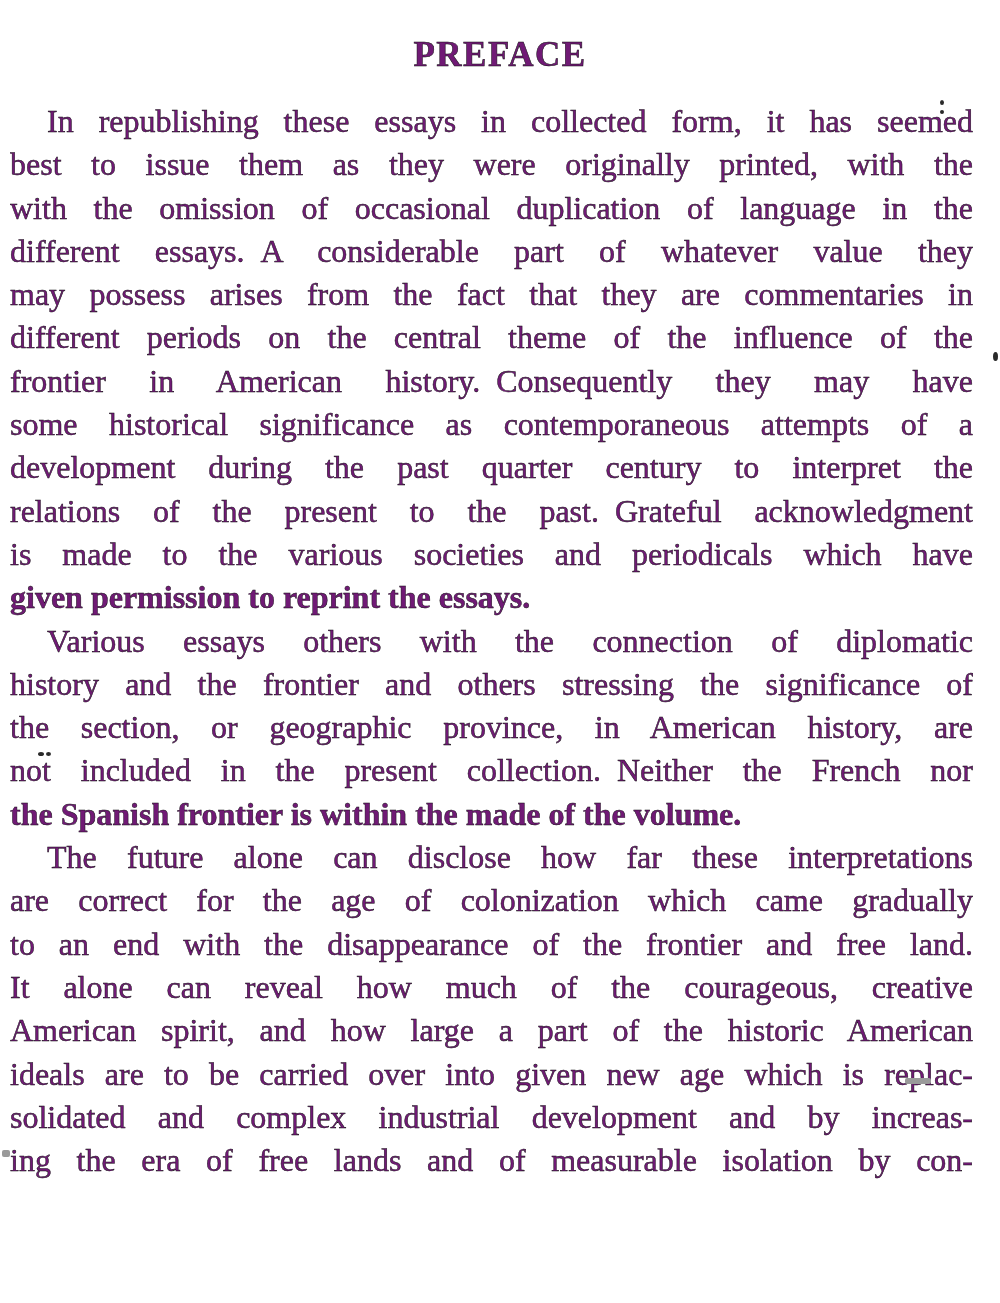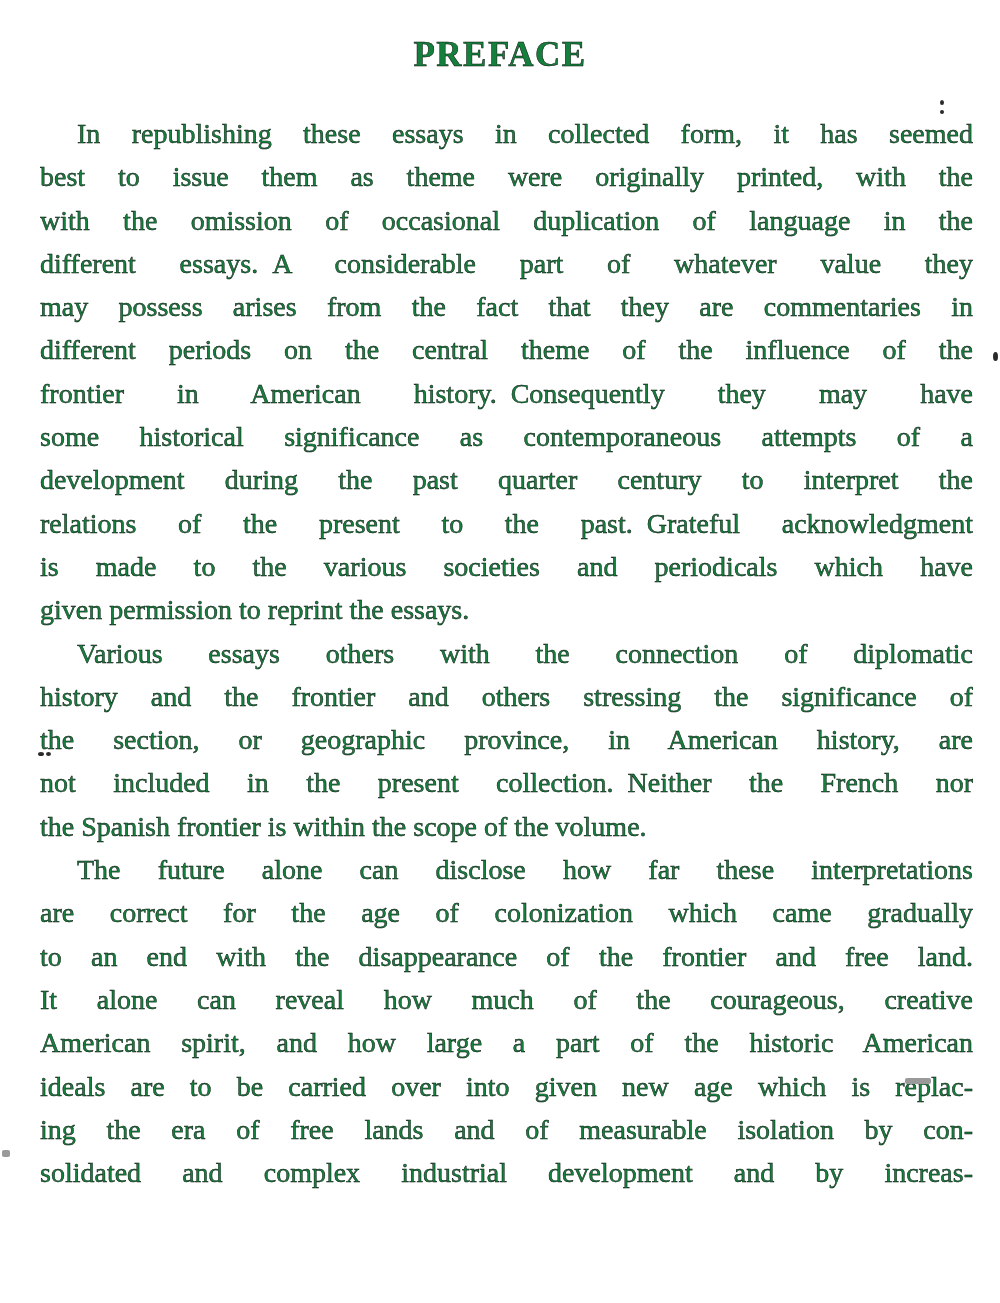--- a/index.html
+++ b/index.html
@@ -7,96 +7,97 @@
     padding: 0;
     background: #ffffff;
   }
   .page {
     position: relative;
     width: 1000px;
     height: 1303px;
     background: #ffffff;
     overflow: hidden;
     font-family: "Liberation Serif", serif;
-    color: #15803d;
+    color: #701a75;
   }
   .title {
     margin: 0;
     padding-top: 37px;
     font-size: 35px;
     font-weight: bold;
     letter-spacing: 1.5px;
     text-align: center;
     line-height: 1;
     -webkit-text-stroke: 0.5px #0d0d0d;
   }
   .text-block {
-    margin-top: 40px;
-    padding: 0 27px 0 40px;
-    font-size: 28px;
+    margin-top: 28px;
+    padding: 0 27px 0 10px;
+    font-size: 32px;
     line-height: 43.3px;
     -webkit-text-stroke: 0.45px #0d0d0d;
   }
   .paragraph {
     margin: 0;
   }
   .line {
     text-align: justify;
     text-align-last: justify;
     overflow: hidden;
   }
   .line.indent {
     padding-left: 37px;
   }
   .line.para-end {
     text-align-last: left;
+    font-weight: bold;
   }
   .speck {
     position: absolute;
     background: #2a2a2a;
     border-radius: 50%;
   }
   .speck.faint { background: #9a9a9a; border-radius: 2px; }
 </style>
 </head>
 <body>
 
 <div class="page">
   <h1 class="title">PREFACE</h1>
   <div class="text-block">
       <div class="paragraph">
         <div class="line indent">In republishing these essays in collected form, it has seemed</div>
-        <div class="line">best to issue them as theme were originally printed, with the</div>
+        <div class="line">best to issue them as they were originally printed, with the</div>
         <div class="line">with the omission of occasional duplication of language in the</div>
         <div class="line">different essays. A considerable part of whatever value they</div>
         <div class="line">may possess arises from the fact that they are commentaries in</div>
         <div class="line">different periods on the central theme of the influence of the</div>
         <div class="line">frontier in American history. Consequently they may have</div>
         <div class="line">some historical significance as contemporaneous attempts of a</div>
         <div class="line">development during the past quarter century to interpret the</div>
         <div class="line">relations of the present to the past. Grateful acknowledgment</div>
         <div class="line">is made to the various societies and periodicals which have</div>
         <div class="line para-end">given permission to reprint the essays.</div>
       </div>
       <div class="paragraph">
         <div class="line indent">Various essays others with the connection of diplomatic</div>
         <div class="line">history and the frontier and others stressing the significance of</div>
         <div class="line">the section, or geographic province, in American history, are</div>
         <div class="line">not included in the present collection. Neither the French nor</div>
-        <div class="line para-end">the Spanish frontier is within the scope of the volume.</div>
+        <div class="line para-end">the Spanish frontier is within the made of the volume.</div>
       </div>
       <div class="paragraph">
         <div class="line indent">The future alone can disclose how far these interpretations</div>
         <div class="line">are correct for the age of colonization which came gradually</div>
         <div class="line">to an end with the disappearance of the frontier and free land.</div>
         <div class="line">It alone can reveal how much of the courageous, creative</div>
         <div class="line">American spirit, and how large a part of the historic American</div>
         <div class="line">ideals are to be carried over into given new age which is replac-</div>
+        <div class="line">solidated and complex industrial development and by increas-</div>
         <div class="line">ing the era of free lands and of measurable isolation by con-</div>
-        <div class="line">solidated and complex industrial development and by increas-</div>
       </div>
     </div>
 
   <div class="speck" style="left:940px; top:100px; width:4px; height:5px;"></div>
   <div class="speck" style="left:940px; top:110px; width:4px; height:4px;"></div>
   <div class="speck" style="left:38px; top:752px; width:6px; height:4px;"></div>
   <div class="speck" style="left:46px; top:752px; width:5px; height:4px;"></div>
   <div class="speck" style="left:993px; top:352px; width:5px; height:9px;"></div>
   <div class="speck faint" style="left:905px; top:1078px; width:26px; height:6px;"></div>
   <div class="speck faint" style="left:2px; top:1150px; width:8px; height:7px;"></div>

